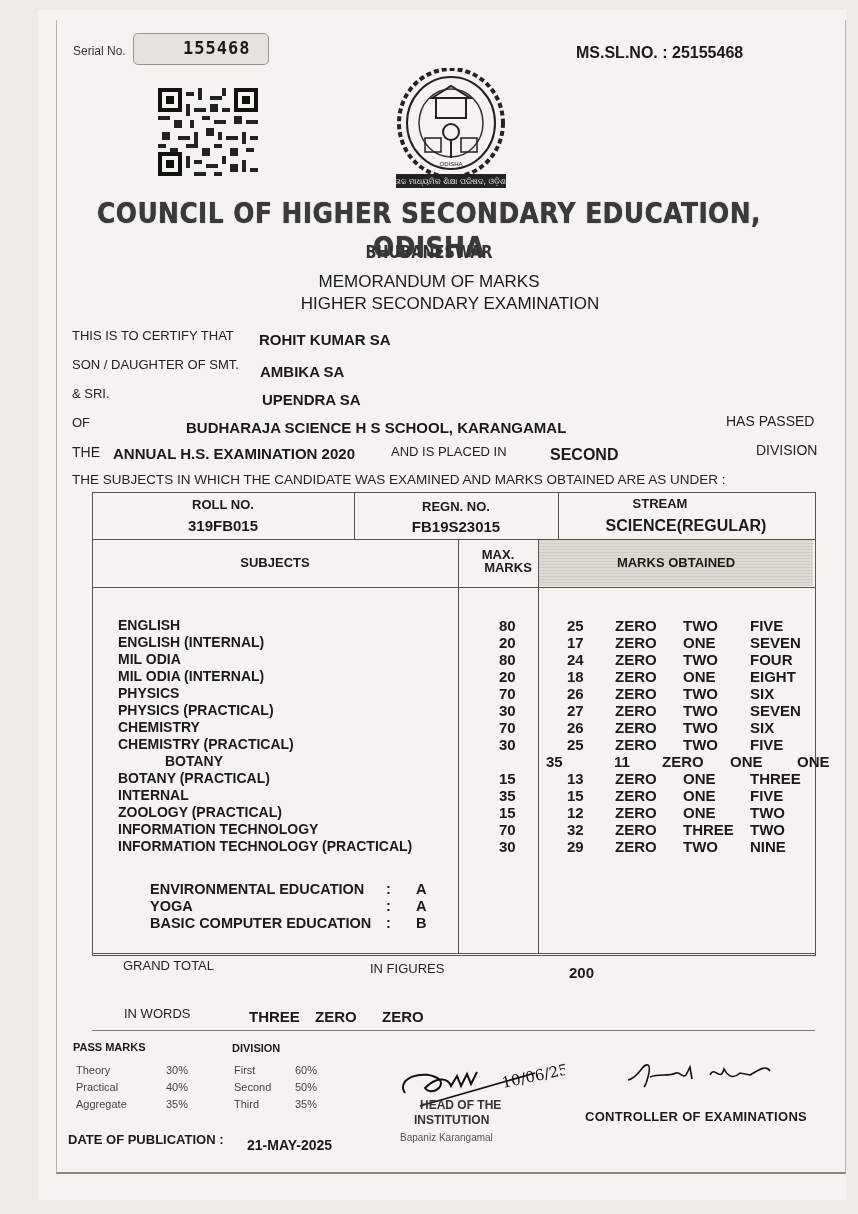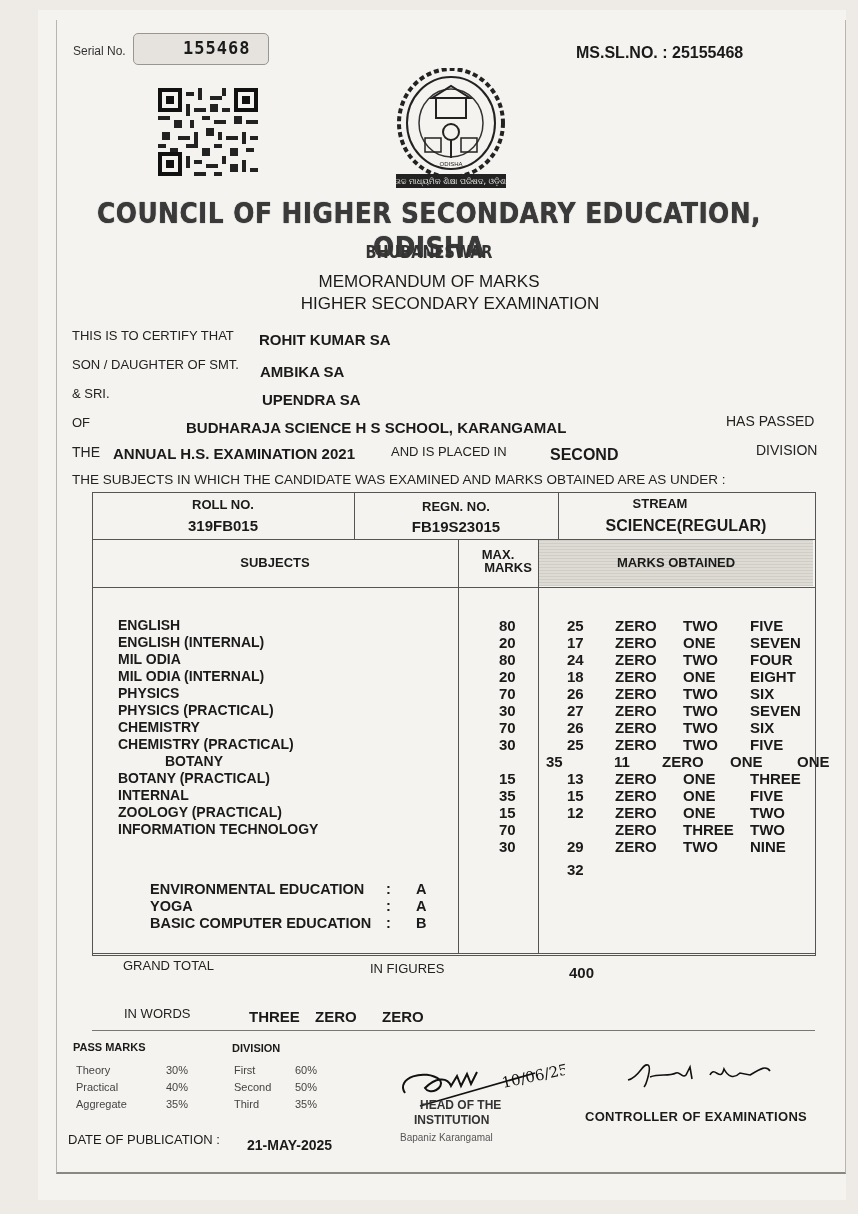--- a/index.html
+++ b/index.html
@@ -137,21 +137,21 @@
 <span class="abs lbl" style="left:72px;top:328px;">THIS IS TO CERTIFY THAT</span>
 <span class="abs val" style="left:259px;top:331px;">ROHIT KUMAR SA</span>
 <span class="abs lbl" style="left:72px;top:357px;">SON / DAUGHTER OF SMT.</span>
 <span class="abs val" style="left:260px;top:363px;">AMBIKA SA</span>
 <span class="abs lbl" style="left:72px;top:386px;">&amp; SRI.</span>
 <span class="abs val" style="left:262px;top:391px;">UPENDRA SA</span>
 <span class="abs lbl" style="left:72px;top:415px;">OF</span>
 <span class="abs val" style="left:186px;top:419px;">BUDHARAJA SCIENCE H S SCHOOL, KARANGAMAL</span>
 <span class="abs lbl" style="left:726px;top:413px;font-size:14px;">HAS  PASSED</span>
 <span class="abs lbl" style="left:72px;top:444px;font-size:14px;">THE</span>
-<span class="abs val" style="left:113px;top:445px;">ANNUAL H.S. EXAMINATION 2021</span>
+<span class="abs val" style="left:113px;top:445px;">ANNUAL H.S. EXAMINATION 2020</span>
 <span class="abs lbl" style="left:391px;top:444px;">AND IS PLACED IN</span>
 <span class="abs val" style="left:550px;top:446px;font-size:16px;">SECOND</span>
 <span class="abs lbl" style="left:756px;top:442px;font-size:14px;">DIVISION</span>
 <span class="abs lbl" style="left:72px;top:472px;font-size:13.5px;">THE SUBJECTS IN WHICH THE CANDIDATE WAS EXAMINED AND MARKS OBTAINED ARE AS UNDER :</span>
 
 <div class="abs tbl-outer"></div>
 <div class="abs shade"></div>
 <div class="hline" style="left:92px;top:539px;width:723px;"></div>
 <div class="hline" style="left:92px;top:587px;width:723px;"></div>
 <div class="hline" style="left:92px;top:953px;width:723px;"></div>
@@ -265,26 +265,27 @@
       <span style="left: 118px; font-size: 14px;">ZOOLOGY (PRACTICAL)</span>
       <span style="left: 499px; font-size: 15px;">15</span>
       <span style="left: 567px; font-size: 15px;">12</span>
       <span style="left: 615px; font-size: 15px;">ZERO</span>
       <span style="left: 683px; font-size: 15px;">ONE</span>
       <span style="left: 750px; font-size: 15px;">TWO</span>
     </div>
     <div class="row" style="top: 821px;">
       <span style="left: 118px; font-size: 14px;">INFORMATION TECHNOLOGY</span>
       <span style="left: 499px; font-size: 15px;">70</span>
-      <span style="left: 567px; font-size: 15px; margin-top: 40px;">32</span>
+      <span style="left: 567px; font-size: 15px;">32</span>
       <span style="left: 615px; font-size: 15px;">ZERO</span>
       <span style="left: 683px; font-size: 15px;">THREE</span>
       <span style="left: 750px; font-size: 15px;">TWO</span>
     </div>
     <div class="row" style="top: 838px;">
+      <span style="left: 118px; font-size: 14px;">INFORMATION TECHNOLOGY (PRACTICAL)</span>
       <span style="left: 499px; font-size: 15px;">30</span>
       <span style="left: 567px; font-size: 15px;">29</span>
       <span style="left: 615px; font-size: 15px;">ZERO</span>
       <span style="left: 683px; font-size: 15px;">TWO</span>
       <span style="left: 750px; font-size: 15px;">NINE</span>
     </div>
   </div>
 <div id="grades">
     <div class="grade-row" style="top: 881px;">
       <span style="left: 0px;">ENVIRONMENTAL EDUCATION</span>
@@ -298,21 +299,21 @@
     </div>
     <div class="grade-row" style="top: 915px;">
       <span style="left: 0px;">BASIC COMPUTER EDUCATION</span>
       <span style="left: 236px;">:</span>
       <span style="left: 266px;">B</span>
     </div>
   </div>
 
 <span class="abs lbl" style="left:123px;top:958px;">GRAND TOTAL</span>
 <span class="abs lbl" style="left:370px;top:961px;">IN FIGURES</span>
-<span class="abs val" style="left:569px;top:964px;">400</span>
+<span class="abs val" style="left:569px;top:964px;">200</span>
 <span class="abs lbl" style="left:124px;top:1006px;">IN WORDS</span>
 <span class="abs val" style="left:249px;top:1008px;">THREE</span>
 <span class="abs val" style="left:315px;top:1008px;">ZERO</span>
 <span class="abs val" style="left:382px;top:1008px;">ZERO</span>
 <div class="hline" style="left:92px;top:1030px;width:723px;background:#777;"></div>
 
 <span class="abs" style="left:73px;top:1041px;font-size:11px;font-weight:bold;">PASS MARKS</span>
 <span class="abs" style="left:232px;top:1042px;font-size:11px;font-weight:bold;">DIVISION</span>
 <div id="passmarks">
     <span class="abs pm" style="left: 76px; top: 1064px;">Theory</span>
@@ -322,21 +323,21 @@
     <span class="abs pm" style="left: 76px; top: 1081px;">Practical</span>
     <span class="abs pm" style="left: 166px; top: 1081px;">40%</span>
     <span class="abs pm" style="left: 234px; top: 1081px;">Second</span>
     <span class="abs pm" style="left: 295px; top: 1081px;">50%</span>
     <span class="abs pm" style="left: 76px; top: 1098px;">Aggregate</span>
     <span class="abs pm" style="left: 166px; top: 1098px;">35%</span>
     <span class="abs pm" style="left: 234px; top: 1098px;">Third</span>
     <span class="abs pm" style="left: 295px; top: 1098px;">35%</span>
   </div>
 
-<span class="abs" style="left:68px;top:1132px;font-size:13px;font-weight:normal;">DATE OF PUBLICATION :</span>
+<span class="abs" style="left:68px;top:1132px;font-size:13px;font-weight:bold;">DATE OF PUBLICATION :</span>
 <span class="abs" style="left:247px;top:1137px;font-size:14px;font-weight:bold;">21-MAY-2025</span>
 
 <svg class="abs" style="left:385px;top:1058px;width:180px;height:60px;" viewBox="0 0 180 60">
   <path d="M20 35 C10 20 40 10 55 22 C60 30 45 38 40 30 C50 20 62 18 66 28 L72 18 L76 28 L82 16 L86 26 L92 14" fill="none" stroke="#111" stroke-width="2"></path>
   <path d="M35 48 L150 15" stroke="#111" stroke-width="1.8"></path>
   <text x="118" y="30" font-size="15" fill="#111" font-family="DejaVu Serif, serif" transform="rotate(-12 118 30)">10/06/25</text>
 </svg>
 <span class="abs sig-text" style="left:420px;top:1098px;">HEAD OF THE</span>
 <span class="abs sig-text" style="left:414px;top:1113px;">INSTITUTION</span>
 <span class="abs" style="left:384px;top:1132px;font-size:10px;color:#555;padding-left:16px;">Bapaniz Karangamal</span>

